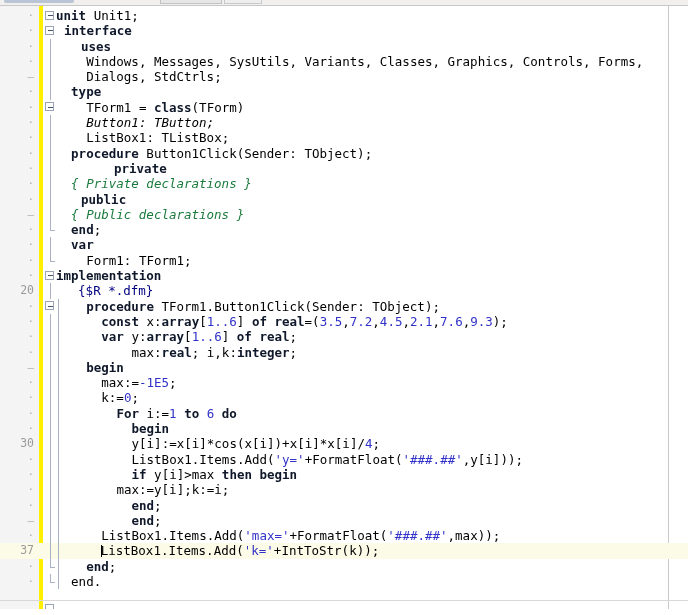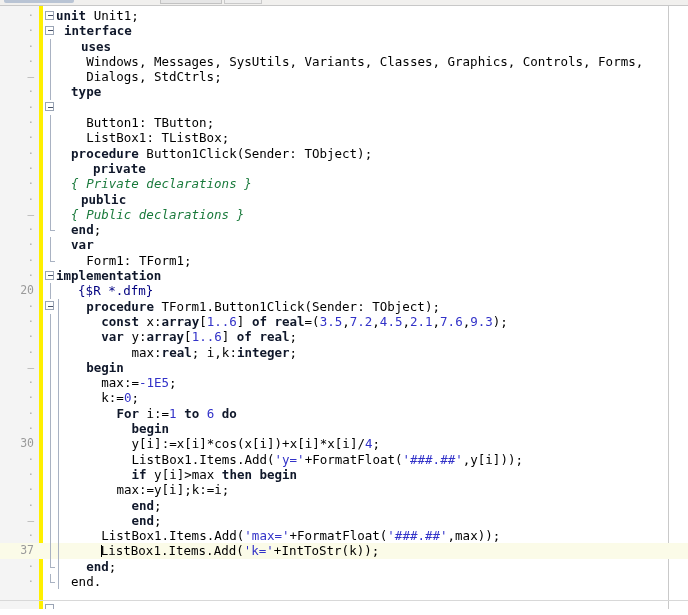--- a/index.html
+++ b/index.html
@@ -190,25 +190,25 @@
     <div class="gutter-edge"></div>
     <div class="margin-line"></div>
 
     <div class="lines" id="lines">
         <div class="line"><div class="ln dot">·</div><div class="fold"><div class="box"></div></div><div class="code" style="left: 56px;"><span class="kw">unit</span><span class="op"> </span><span class="id">Unit1</span><span class="op">;</span></div></div>
         <div class="line"><div class="ln dot">·</div><div class="fold"><div class="box"></div></div><div class="code" style="left: 64px;"><span class="kw">interface</span></div></div>
         <div class="line"><div class="ln dot">·</div><div class="fold"><div class="vline"></div></div><div class="code" style="left: 81px;"><span class="kw">uses</span></div></div>
         <div class="line"><div class="ln dot">·</div><div class="fold"><div class="vline"></div></div><div class="code" style="left: 86.2px;"><span class="id">Windows</span><span class="op">,</span><span class="op"> </span><span class="id">Messages</span><span class="op">,</span><span class="op"> </span><span class="id">SysUtils</span><span class="op">,</span><span class="op"> </span><span class="id">Variants</span><span class="op">,</span><span class="op"> </span><span class="id">Classes</span><span class="op">,</span><span class="op"> </span><span class="id">Graphics</span><span class="op">,</span><span class="op"> </span><span class="id">Controls</span><span class="op">,</span><span class="op"> </span><span class="id">Forms</span><span class="op">,</span></div></div>
         <div class="line"><div class="ln dot">–</div><div class="fold"><div class="vline"></div></div><div class="code" style="left: 86.2px;"><span class="id">Dialogs</span><span class="op">,</span><span class="op"> </span><span class="id">StdCtrls</span><span class="op">;</span></div></div>
         <div class="line"><div class="ln dot">·</div><div class="fold"><div class="vline"></div></div><div class="code" style="left: 71.1px;"><span class="kw">type</span></div></div>
-        <div class="line"><div class="ln dot">·</div><div class="fold"><div class="box"></div></div></div>
-        <div class="line"><div class="ln dot">·</div><div class="fold"><div class="vline"></div></div><div class="code" style="left: 86.2px;"><span class="id">Button1</span><span class="op">:</span><span class="op"> </span><span class="id">TButton</span><span class="op">;</span></div></div>
+        <div class="line"><div class="ln dot">·</div><div class="fold"><div class="box"></div></div><div class="code" style="left: 86.2px;"><span class="id">TForm1</span><span class="op"> </span><span class="op">=</span><span class="op"> </span><span class="kw">class</span><span class="op">(</span><span class="id">TForm</span><span class="op">)</span></div></div>
+        <div class="line"><div class="ln dot">·</div><div class="fold"><div class="vline"></div></div><div class="code" style="left: 86.2px; font-style: italic;"><span class="id">Button1</span><span class="op">:</span><span class="op"> </span><span class="id">TButton</span><span class="op">;</span></div></div>
         <div class="line"><div class="ln dot">·</div><div class="fold"><div class="vline"></div></div><div class="code" style="left: 86.2px;"><span class="id">ListBox1</span><span class="op">:</span><span class="op"> </span><span class="id">TListBox</span><span class="op">;</span></div></div>
         <div class="line"><div class="ln dot">·</div><div class="fold"><div class="vline"></div></div><div class="code" style="left: 71.1px;"><span class="kw">procedure</span><span class="op"> </span><span class="id">Button1Click</span><span class="op">(</span><span class="id">Sender</span><span class="op">:</span><span class="op"> </span><span class="id">TObject</span><span class="op">)</span><span class="op">;</span></div></div>
-        <div class="line"><div class="ln dot">·</div><div class="fold"><div class="vline"></div></div><div class="code" style="left: 60px; padding-left: 33px;"><span class="kw">private</span></div></div>
+        <div class="line"><div class="ln dot">·</div><div class="fold"><div class="vline"></div></div><div class="code" style="left: 81px; padding-left: 33px;"><span class="kw">private</span></div></div>
         <div class="line"><div class="ln dot">·</div><div class="fold"><div class="vline"></div></div><div class="code" style="left: 71.1px;"><span class="cmt">{ Private declarations }</span></div></div>
         <div class="line"><div class="ln dot">·</div><div class="fold"><div class="vline"></div></div><div class="code" style="left: 81px;"><span class="kw">public</span></div></div>
         <div class="line"><div class="ln dot">–</div><div class="fold"><div class="vline"></div></div><div class="code" style="left: 71.1px;"><span class="cmt">{ Public declarations }</span></div></div>
         <div class="line"><div class="ln dot">·</div><div class="fold"><div class="endcap"></div></div><div class="code" style="left: 71.1px;"><span class="kw">end</span><span class="op">;</span></div></div>
         <div class="line"><div class="ln dot">·</div><div class="fold"><div class="vline"></div></div><div class="code" style="left: 71.1px;"><span class="kw">var</span></div></div>
         <div class="line"><div class="ln dot">·</div><div class="fold"><div class="endcap"></div></div><div class="code" style="left: 86.2px;"><span class="id">Form1</span><span class="op">:</span><span class="op"> </span><span class="id">TForm1</span><span class="op">;</span></div></div>
         <div class="line"><div class="ln dot">·</div><div class="fold"><div class="box"></div></div><div class="code" style="left: 56px;"><span class="kw">implementation</span></div></div>
         <div class="line"><div class="ln">20</div><div class="fold"><div class="vline"></div></div><div class="code" style="left: 71.1px; margin-left: 7px;"><span class="dir">{$R *.dfm}</span></div></div>
         <div class="line"><div class="ln dot">·</div><div class="fold"><div class="box"></div></div><div class="guide g1"></div><div class="code" style="left: 86.2px;"><span class="kw">procedure</span><span class="op"> </span><span class="id">TForm1</span><span class="op">.</span><span class="id">Button1Click</span><span class="op">(</span><span class="id">Sender</span><span class="op">:</span><span class="op"> </span><span class="id">TObject</span><span class="op">)</span><span class="op">;</span></div></div>
         <div class="line"><div class="ln dot">·</div><div class="fold"><div class="vline"></div></div><div class="guide g1"></div><div class="code" style="left: 101.3px;"><span class="kw">const</span><span class="op"> </span><span class="id">x</span><span class="op">:</span><span class="kw">array</span><span class="op">[</span><span class="num">1..6</span><span class="op">]</span><span class="op"> </span><span class="kw">of</span><span class="op"> </span><span class="kw">real</span><span class="op">=</span><span class="op">(</span><span class="num">3.5</span><span class="op">,</span><span class="num">7.2</span><span class="op">,</span><span class="num">4.5</span><span class="op">,</span><span class="num">2.1</span><span class="op">,</span><span class="num">7.6</span><span class="op">,</span><span class="num">9.3</span><span class="op">)</span><span class="op">;</span></div></div>

